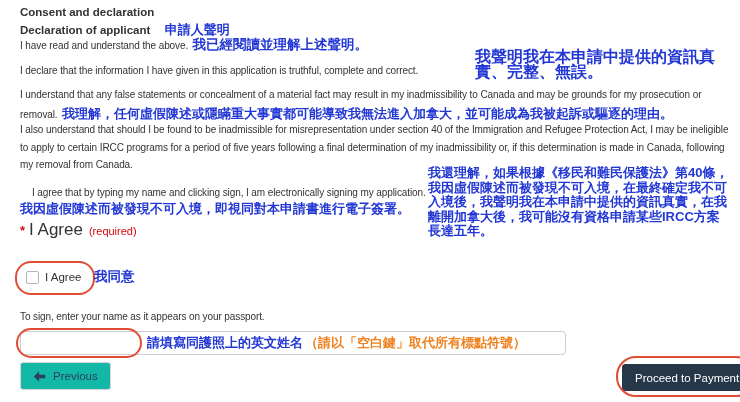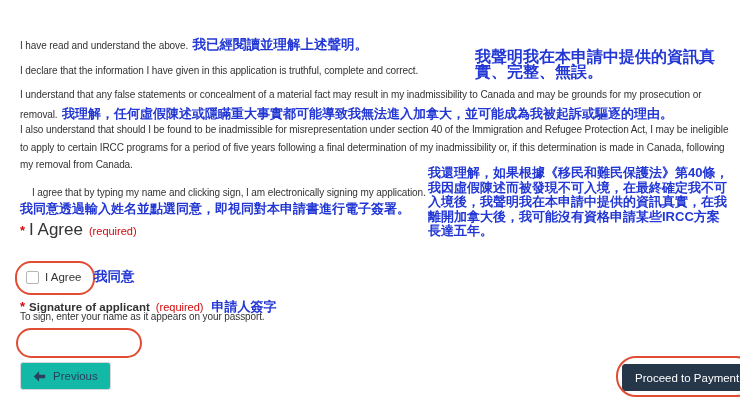--- a/index.html
+++ b/index.html
@@ -75,56 +75,63 @@
     background:#26374a; border:1px solid #26374a; color:#ffffff;
     font-size:11.5px; white-space:nowrap;
   }
   .arrow-svg { display:block; }
 </style>
 </head>
 <body>
 
 <div id="screen">
 
+  <div class="abs h-consent">Consent and declaration</div>
 
+  <div class="abs row-decl">
+    <span class="en-bold">Declaration of applicant</span>
+    <span class="zh">申請人聲明</span>
+  </div>
 
   <div class="abs row-p1">
     <span class="en">I have read and understand the above.</span>
     <span class="zh">我已經閱讀並理解上述聲明。</span>
   </div>
 
   <div class="abs row-p2 en">I declare that the information I have given in this application is truthful, complete and correct.</div>
   <div class="abs blk-p2-zh zh">我聲明我在本申請中提供的資訊真實、完整、無誤。</div>
 
   <div class="abs row-p3">
     <span class="en">I understand that any false statements or concealment of a material fact may result in my inadmissibility to Canada and may be grounds for my prosecution or removal.</span>
     <span class="zh">我理解，任何虛假陳述或隱瞞重大事實都可能導致我無法進入加拿大，並可能成為我被起訴或驅逐的理由。</span>
   </div>
 
   <div class="abs row-p4 en">I also understand that should I be found to be inadmissible for misrepresentation under section 40 of the Immigration and Refugee Protection Act, I may be ineligible to apply to certain IRCC programs for a period of five years following a final determination of my inadmissibility or, if this determination is made in Canada, following my removal from Canada.</div>
   <div class="abs blk-p4-zh zh">我還理解，如果根據《移民和難民保護法》第40條，我因虛假陳述而被發現不可入境，在最終確定我不可入境後，我聲明我在本申請中提供的資訊真實，在我離開加拿大後，我可能沒有資格申請某些IRCC方案長達五年。</div>
 
   <div class="abs row-p5 en">I agree that by typing my name and clicking sign, I am electronically signing my application.</div>
-  <div class="abs row-p5-zh zh">我同意透過輸入姓名並點選同意，即視同對本申請書進行電子簽署。</div>
+  <div class="abs row-p5-zh zh">我因虛假陳述而被發現不可入境，即視同對本申請書進行電子簽署。</div>
 
   <div class="abs row-agree-label">
     <span class="star">*</span><span class="agree-title">I Agree</span><span class="red req">(required)</span>
   </div>
 
   <input type="checkbox" class="abs checkbox" style="">
   <label class="abs checkbox-label">I Agree</label>
   <div class="abs oval oval-checkbox"></div>
   <div class="abs agree-zh zh">我同意</div>
 
-  <div class="abs row-sig-label">
-    <span class="star">*</span><span class="en-bold">Signature of applicant</span><span class="red req">(required)</span><span class="zh">申請人簽字</span>
-  </div>
 
   <div class="abs row-sig-instr en">To sign, enter your name as it appears on your passport.</div>
 
+  <div class="abs sig-box">
+    <input class="sig-input" type="text" value="" style="">
+    <span class="zh sig-hint-zh">請填寫同護照上的英文姓名</span>
+    <span class="orange sig-hint-note">（請以「空白鍵」取代所有標點符號）</span>
+  </div>
   <div class="abs oval oval-input"></div>
 
   <button class="abs btn btn-previous">
     <span>
       <svg class="arrow-svg" width="13" height="13" viewBox="0 0 16 16">
         <path d="M7.5 1.5 L1 8 L7.5 14.5 L7.5 10.2 L15 10.2 L15 5.8 L7.5 5.8 Z" fill="#284162"></path>
       </svg>
     </span>
     <span>Previous</span>
   </button>

